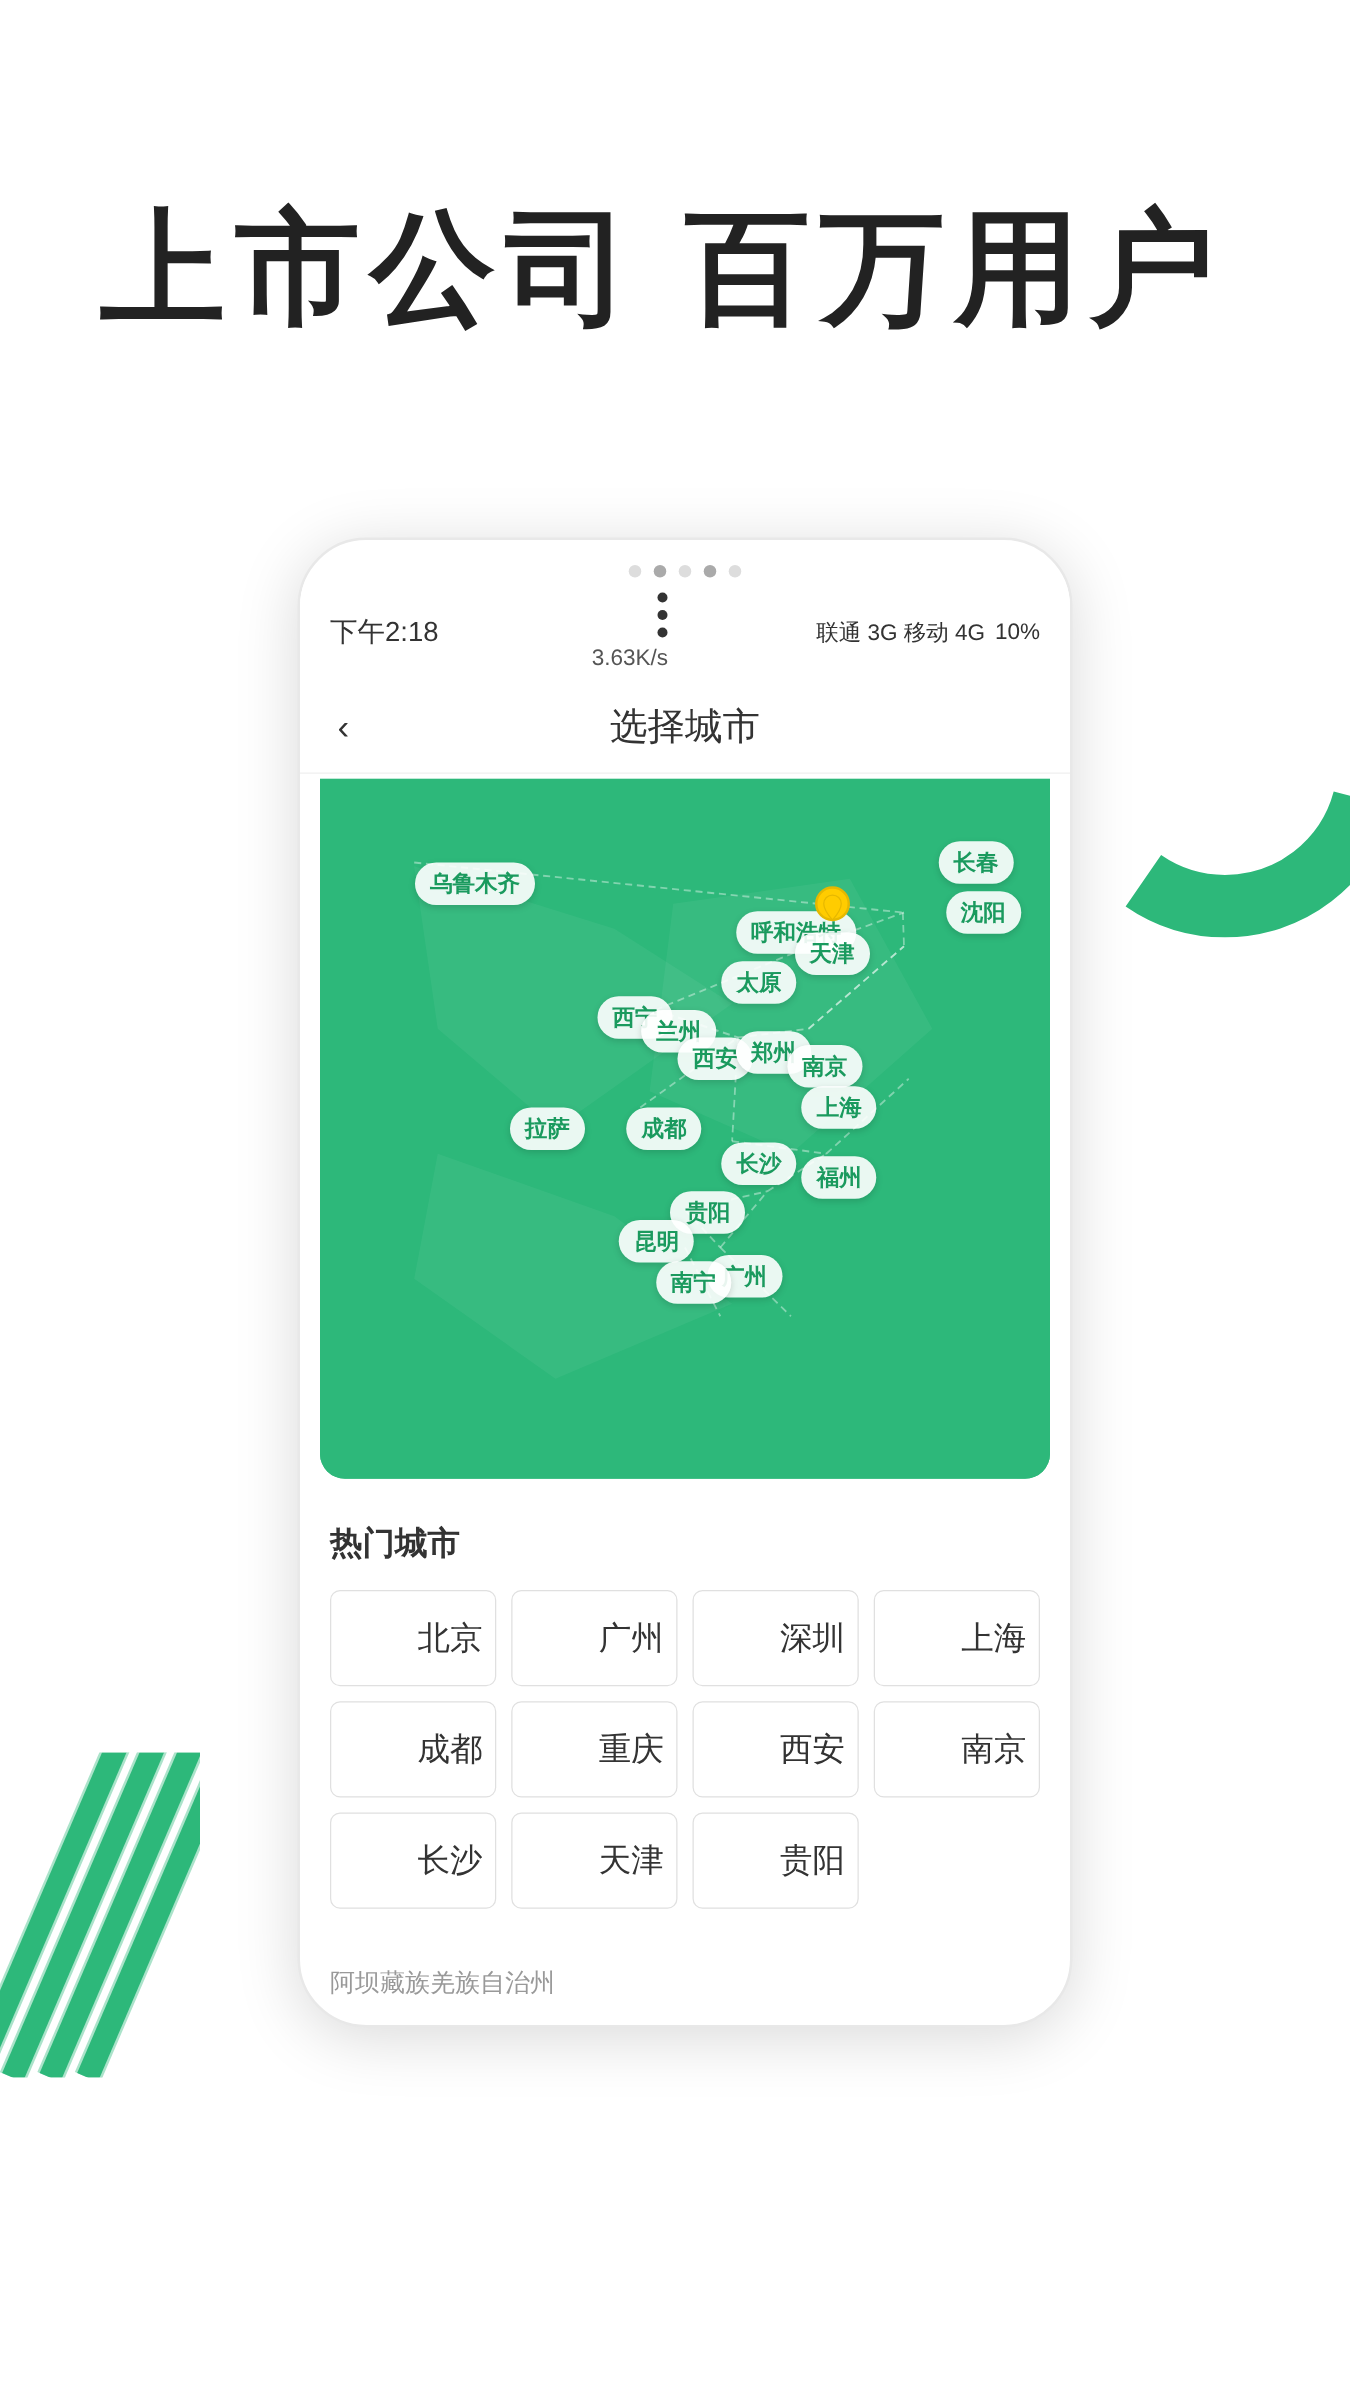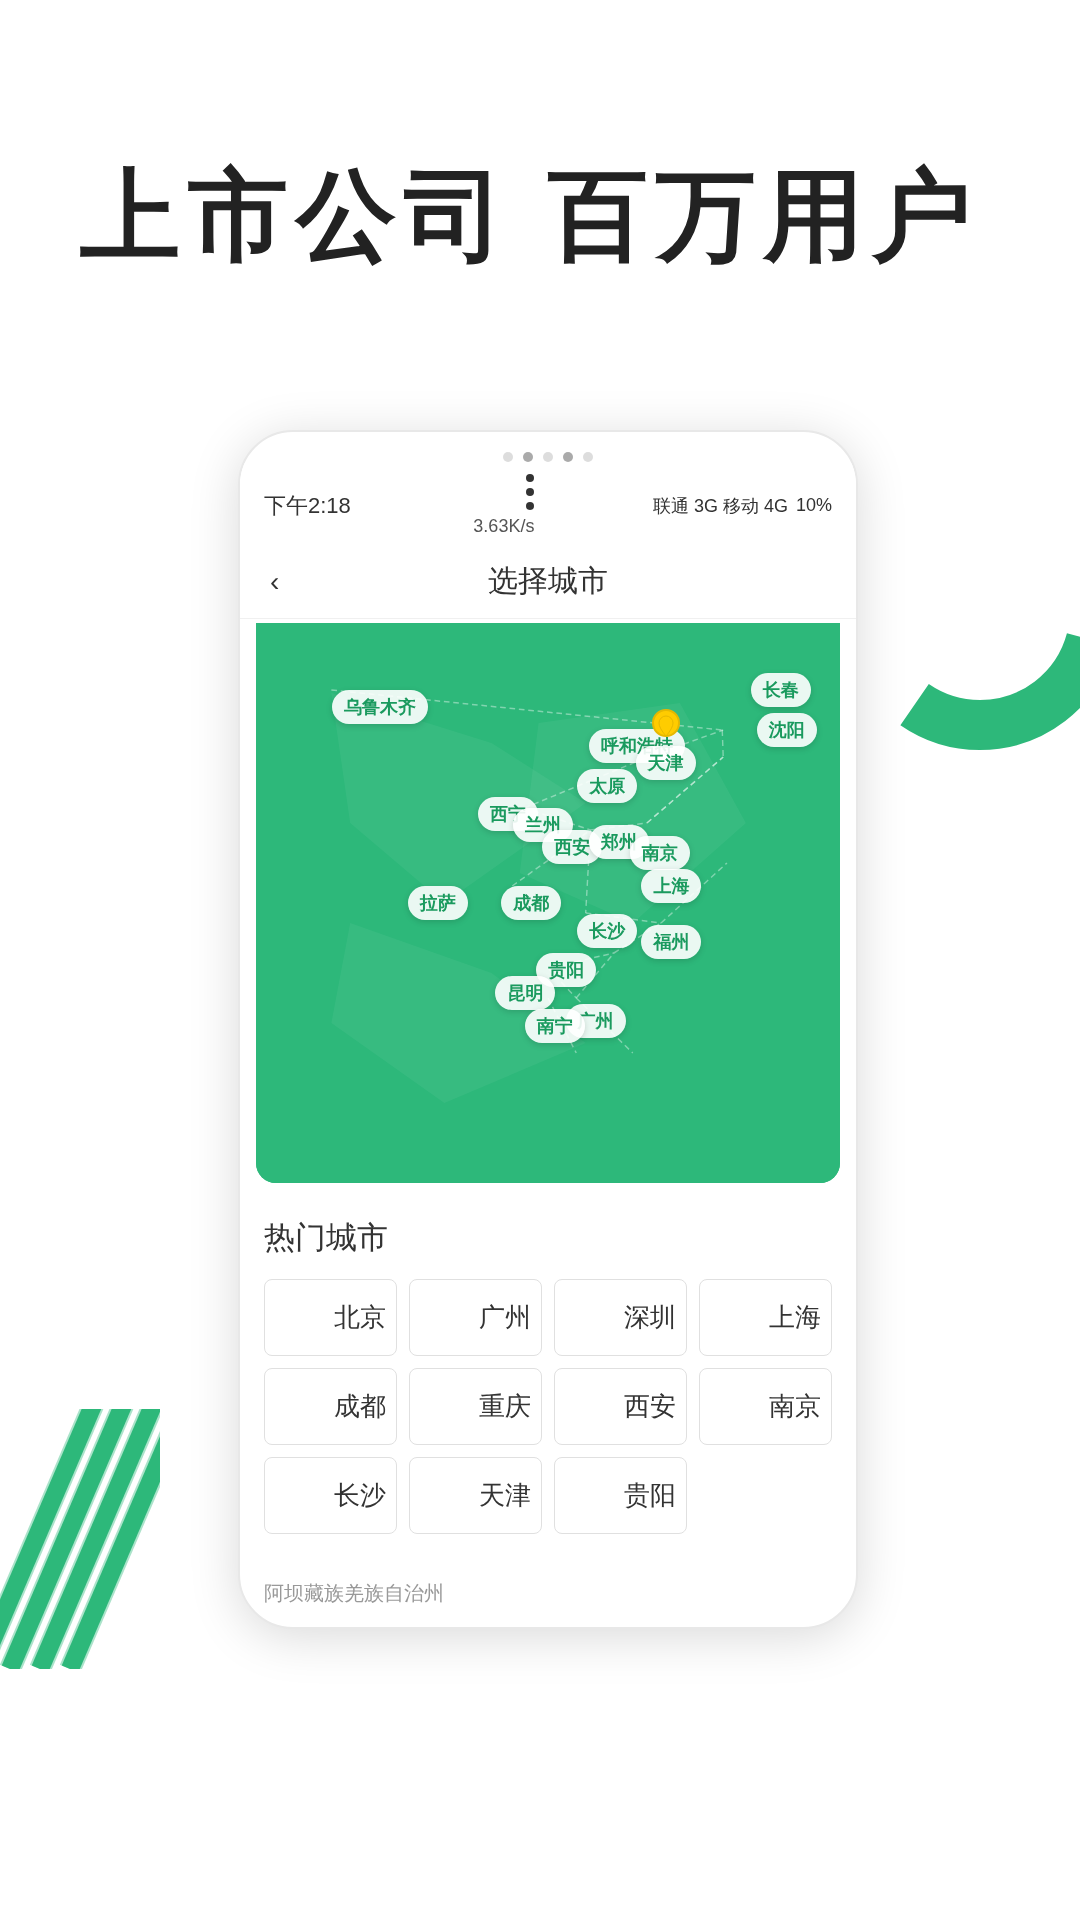--- a/index.html
+++ b/index.html
@@ -145,24 +145,24 @@
       width: 100%;
       height: 100%;
     }
 
     
     .hot-cities {
       padding: 30px 24px;
       background: #fff;
     }
     .hot-title {
-      font-size: 31px;
+      font-size: 26px;
       color: #333;
       margin-bottom: 20px;
-      font-weight: 400;
+      font-weight: 700;
     }
     .city-grid {
       display: grid;
       grid-template-columns: repeat(4, 1fr);
       gap: 12px;
     }
     .city-btn {
       border: 1px solid #e0e0e0;
       border-radius: 8px;
       padding: 20px 10px;

